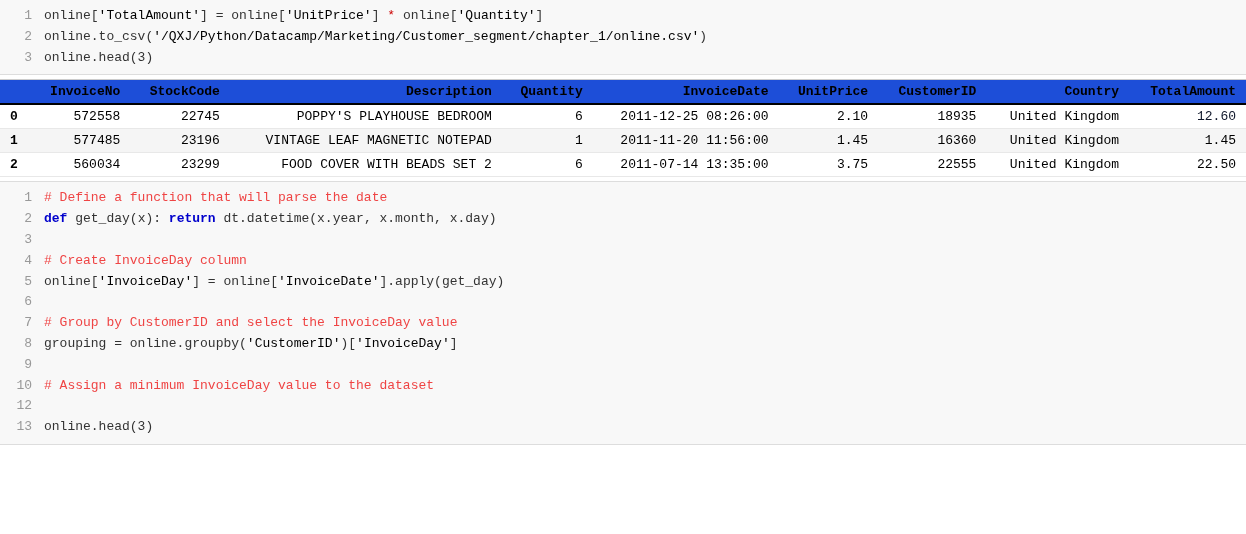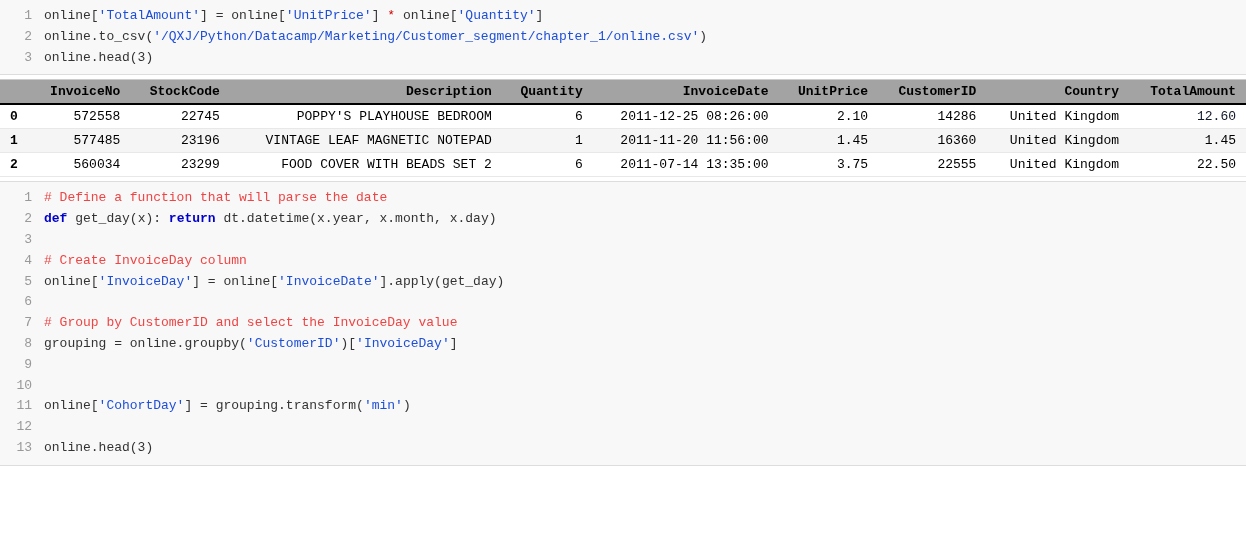--- a/index.html
+++ b/index.html
@@ -30,21 +30,21 @@
       user-select: none;
       font-size: 13px;
     }
 
     .code-content {
       white-space: pre;
     }
 
     
     .c-default { color: #333; }
-    .c-string { color: #1d4ed8; }
+    .c-string { color: #000000; }
     .c-keyword { color: #0000cc; font-weight: bold; }
     .c-comment { color: #ef4444; }
     .c-red { color: #cc0000; }
 
     
     .dataframe-container {
       border-bottom: 1px solid #ddd;
       overflow-x: auto;
       padding: 4px 0;
     }
@@ -55,21 +55,21 @@
       font-family: 'Courier New', Courier, monospace;
       font-size: 13px;
     }
 
     table.dataframe thead tr th {
       text-align: right;
       font-weight: bold;
       padding: 4px 10px;
       border-bottom: 2px solid #000;
       border-top: 1px solid #ccc;
-      background: #a3a3a3;
+      background: #1d4ed8;
       font-family: Liberation Mono, monospace;
     }
 
     table.dataframe thead tr th:first-child {
       text-align: left;
     }
 
     table.dataframe tbody tr td {
       text-align: right;
       padding: 4px 10px;
@@ -129,21 +129,21 @@
       </thead>
     <tbody id="df-body">
         <tr>
           <td>0</td>
           <td>572558</td>
           <td>22745</td>
           <td>POPPY'S PLAYHOUSE BEDROOM</td>
           <td>6</td>
           <td>2011-12-25 08:26:00</td>
           <td>2.10</td>
-          <td>14286</td>
+          <td>18935</td>
           <td>United Kingdom</td>
           <td class="total-amount-val">12.60</td>
         </tr>
         <tr>
           <td>1</td>
           <td>577485</td>
           <td>23196</td>
           <td>VINTAGE LEAF MAGNETIC NOTEPAD</td>
           <td>1</td>
           <td>2011-11-20 11:56:00</td>
@@ -200,24 +200,21 @@
     <div class="code-line">
       <span class="line-num">8</span>
       <span class="code-content"><span class="c-default">grouping = online.groupby(</span><span class="c-string">'CustomerID'</span><span class="c-default">)[</span><span class="c-string">'InvoiceDay'</span><span class="c-default">]</span></span>
     </div>
     <div class="code-line">
       <span class="line-num">9</span>
       <span class="code-content"></span>
     </div>
     <div class="code-line">
       <span class="line-num">10</span>
-    </div>
-    <div class="code-line">
-      <span class="line-num">11</span>
-      <span class="code-content"><span class="c-default">online[</span><span class="c-string">'CohortDay'</span><span class="c-default">] = grouping.transform(</span><span class="c-string">'min'</span><span class="c-default">)</span></span>
+      <span class="code-content"><span class="c-comment"># Assign a minimum InvoiceDay value to the dataset</span></span>
     </div>
     <div class="code-line">
       <span class="line-num">12</span>
       <span class="code-content"></span>
     </div>
     <div class="code-line">
       <span class="line-num">13</span>
       <span class="code-content"><span class="c-default">online.head(3)</span></span>
     </div>
   </div>

